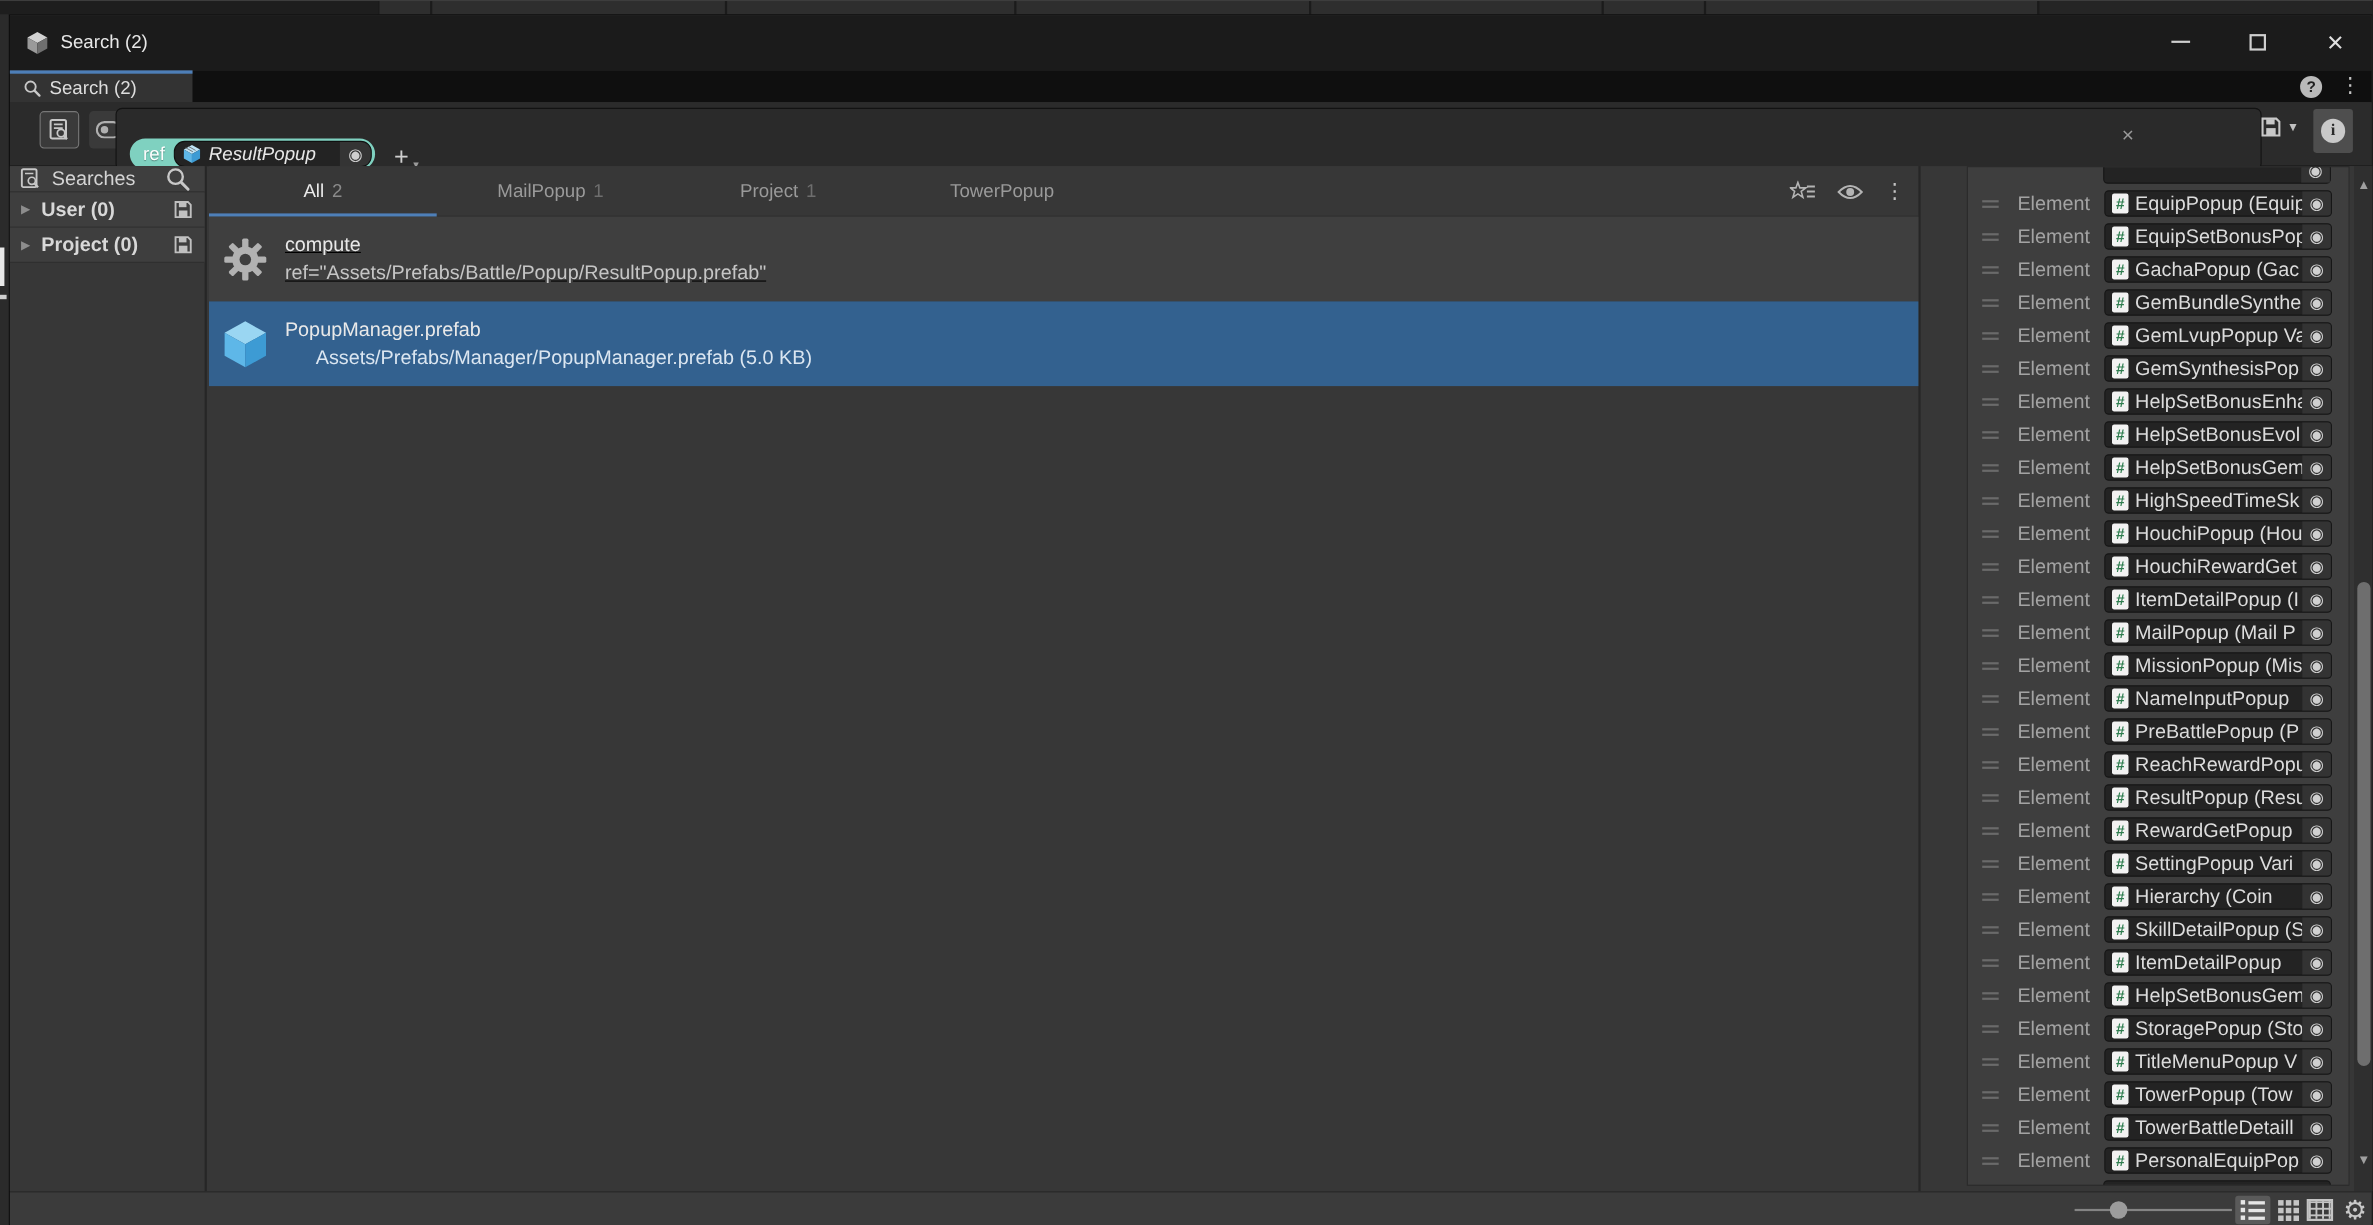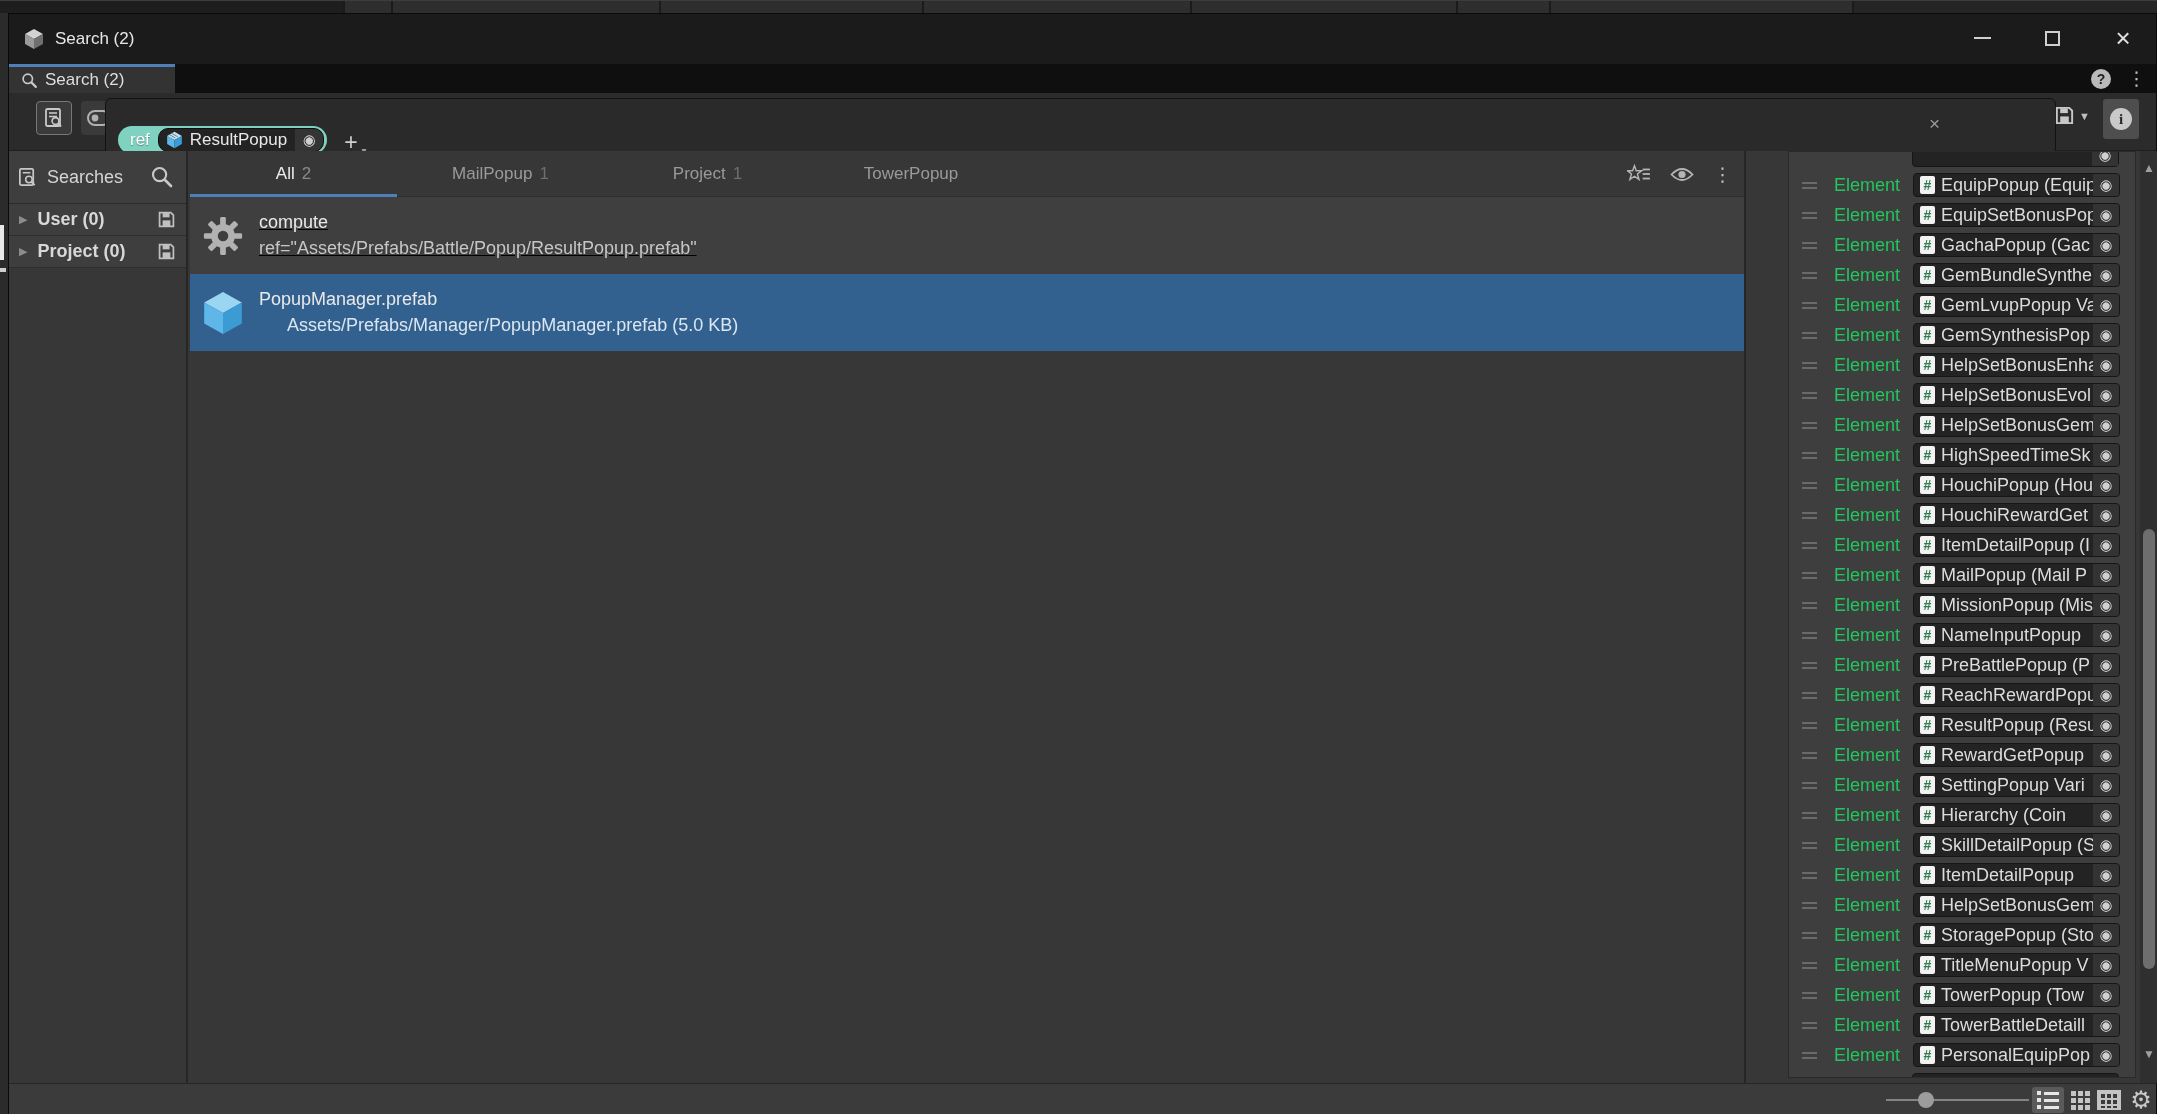--- a/index.html
+++ b/index.html
@@ -38,36 +38,36 @@
 
   
   #toolbar{left:0;top:79px;width:100%;height:58px;background:#2b2b2b;border-bottom:1px solid #1f1f1f;}
   .tb-btn{position:absolute;top:8px;width:36px;height:34px;border-radius:4px;display:flex;align-items:center;justify-content:center;}
   #tb-report{left:27px;background:#3a3a3a;border:1px solid #777777;}
   #tb-toggle{left:72px;background:#3a3a3a;}
   #search-field{position:absolute;left:96px;top:5px;width:1951px;height:57px;background:#2a2a2a;border:1px solid #121212;border-radius:6px;display:flex;align-items:flex-end;}
   #query-chip{margin-left:12px;height:28px;border-radius:14px;background:#7fd1c0;display:flex;align-items:center;padding:0 3px 0 12px;}
   #query-chip .ref{color:#ffffff;font-size:17px;margin-right:8px;text-shadow:0 1px 1px rgba(0,0,0,.35);}
   #chip-obj{height:24px;background:#232323;border:1px solid #101010;border-radius:10px;display:flex;align-items:center;padding-left:7px;}
-  #chip-obj .name{color:#e8e8e8;font-size:17px;margin:0 8px 0 7px;}
+  #chip-obj .name{color:#e8e8e8;font-size:17px;margin:0 22px 0 7px;font-style:italic;}
   #chip-picker{width:28px;height:22px;background:#343434;border-radius:0 9px 9px 0;display:flex;align-items:center;justify-content:center;color:#cfcfcf;font-size:15px;}
   #add-filter{margin-left:17px;color:#cfcfcf;font-size:23px;position:relative;line-height:1;}
   #add-filter .caret{position:absolute;right:-9px;bottom:-2px;font-size:10px;color:#9a9a9a;}
   #field-clear{position:absolute;right:115px;top:14px;color:#9a9a9a;font-size:19px;}
   #tb-save{position:absolute;right:66px;top:12px;display:flex;align-items:center;gap:4px;color:#c8c8c8;}
   #tb-save .caret{font-size:11px;color:#c0c0c0;}
   #tb-info{position:absolute;right:17px;top:6px;width:36px;height:40px;background:#4e4e4e;border-radius:3px;display:flex;align-items:center;justify-content:center;}
   #tb-info .i-circle{width:22px;height:22px;border-radius:50%;background:#c9c9c9;color:#2a2a2a;font-weight:bold;font-size:15px;font-family:"Liberation Serif",serif;display:flex;align-items:center;justify-content:center;}
 
   
   #main{left:0;top:137px;width:100%;height:932px;background:#373737;}
 
   
   #sidebar{position:absolute;left:0;top:0;width:179px;height:100%;background:#373737;border-right:2px solid #262626;}
-  #sb-header{height:53px;background:#3e3e3e;border-bottom:1px solid #2b2b2b;display:flex;align-items:center;}
+  #sb-header{height:24px;background:#3e3e3e;border-bottom:1px solid #2b2b2b;display:flex;align-items:center;}
   #sb-header .t{color:#d4d4d4;font-size:18px;margin-left:9px;flex:1;}
   #sb-header svg{flex:none;}
   .sb-row{height:32px;background:#3e3e3e;border-bottom:1px solid #2e2e2e;display:flex;align-items:center;padding:0 10px;}
   .sb-row .arrow{color:#8d8d8d;font-size:11px;margin-right:10px;}
   .sb-row .lbl{color:#d8d8d8;font-size:18px;font-weight:bold;flex:1;}
 
   
   #results{position:absolute;left:181px;top:0;width:1556px;height:100%;background:#373737;border-right:2px solid #262626;}
   #res-tabs{height:46px;border-bottom:1px solid #2e2e2e;display:flex;position:relative;}
   .res-tab{width:207px;display:flex;align-items:center;justify-content:center;gap:7px;font-size:17px;}
@@ -83,21 +83,21 @@
   .result-item .t1{color:#e9e9e9;font-size:18px;white-space:nowrap;}
   .result-item .t2{color:#c6c6c6;font-size:18px;white-space:nowrap;}
   #item-prefab .t2{color:#dbe6f1;margin-left:28px;}
 
   
   #inspector{position:absolute;left:1779px;top:0;width:348px;height:927px;background:#3e3e3e;border:1px solid #2a2a2a;overflow:hidden;}
   #insp-rows{position:absolute;left:0;top:18px;width:100%;}
   .el-row{height:30px;display:flex;align-items:center;}
   .handle{margin-left:13px;width:15px;flex:none;}
   .handle i{display:block;height:2px;background:#6a6a6a;margin:3px 0;}
-  .el-label{margin-left:17px;width:70px;color:#22c55e;font-size:18px;flex:none;}
+  .el-label{margin-left:17px;width:70px;color:#a3a3a3;font-size:18px;flex:none;}
   .obj-field{margin-left:9px;width:207px;height:24px;background:#232323;border:1px solid #161616;border-radius:4px;display:flex;align-items:center;overflow:hidden;flex:none;}
   .obj-field .page{margin-left:6px;width:15px;height:18px;background:#f2f2f2;border-radius:2px;color:#2e7d4f;font-size:14px;font-weight:bold;text-align:center;line-height:18px;flex:none;}
   .obj-field .otxt{margin-left:6px;color:#dcdcdc;font-size:18px;white-space:nowrap;overflow:hidden;flex:1;}
   .obj-field .picker{width:26px;height:24px;background:#333333;display:flex;align-items:center;justify-content:center;color:#d0d0d0;font-size:15px;flex:none;}
   .part-field{position:absolute;left:123px;width:207px;height:24px;background:#232323;border:1px solid #161616;border-radius:4px;}
   .part-field .picker{position:absolute;right:0;top:0;width:26px;height:22px;background:#333333;display:flex;align-items:center;justify-content:center;color:#d0d0d0;font-size:15px;}
 
   
   #v-scroll{position:absolute;left:2131px;top:0;width:18px;height:100%;background:#2f2f2f;}
   #v-scroll .up{position:absolute;left:3px;top:10px;color:#a0a0a0;font-size:12px;}

